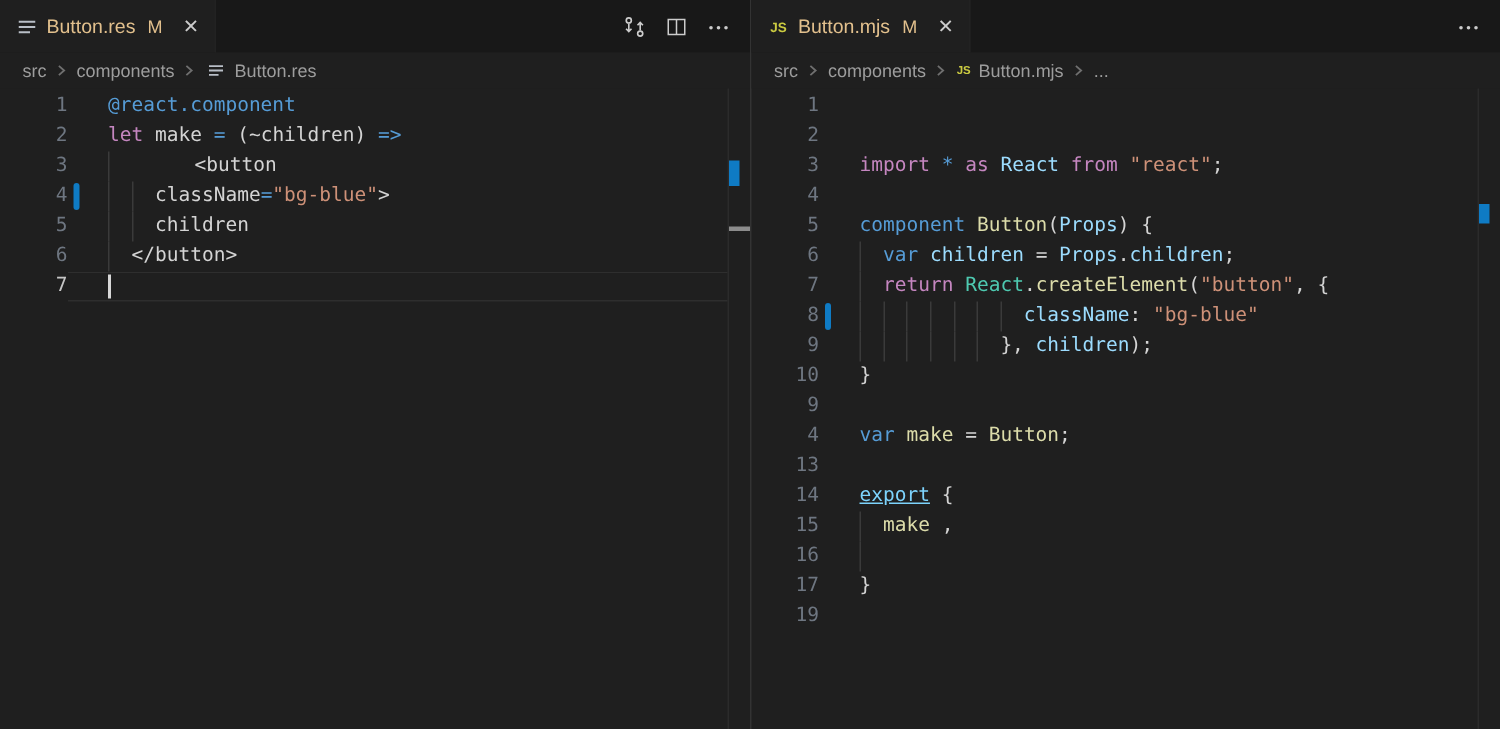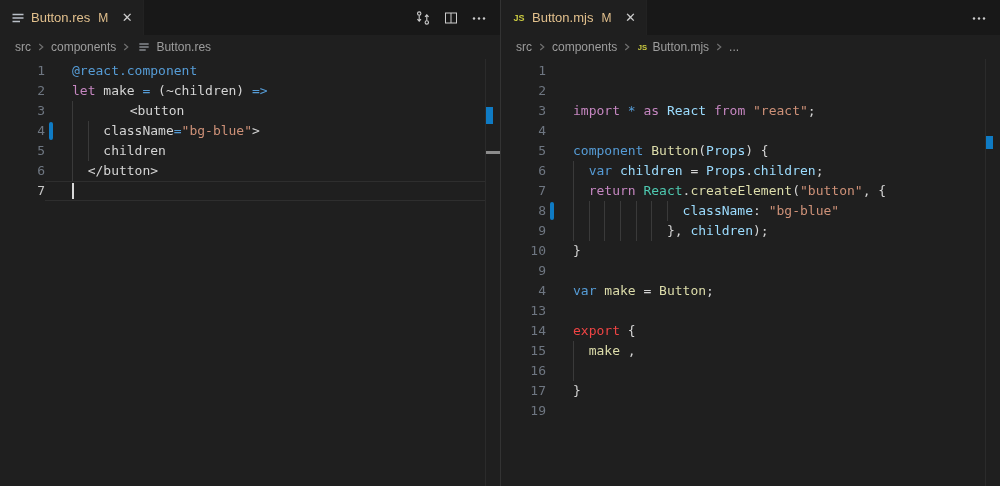--- a/index.html
+++ b/index.html
@@ -305,21 +305,21 @@
           <span class="ln">13</span>
           <span class="line-right">
             <span class="mod"></span>
             <span class="content"></span>
           </span>
         </div>
         <div class="code-line">
           <span class="ln">14</span>
           <span class="line-right">
             <span class="mod"></span>
-            <span class="content"><span style="color: #ef4444;">export</span><span style="color: rgb(212, 212, 212);"> {</span></span>
+            <span class="content"><span style="color: #7dd3fc; text-decoration: underline;">export</span><span style="color: rgb(212, 212, 212);"> {</span></span>
           </span>
         </div>
         <div class="code-line">
           <span class="ln">15</span>
           <span class="line-right">
             <span class="mod"></span>
             <span class="content"><i class="guide" style="left: 0ch;"></i><span style="color: rgb(212, 212, 212);">  </span><span style="color: rgb(220, 220, 170);">make</span><span style="color: rgb(212, 212, 212);"> ,</span></span>
           </span>
         </div>
         <div class="code-line">

